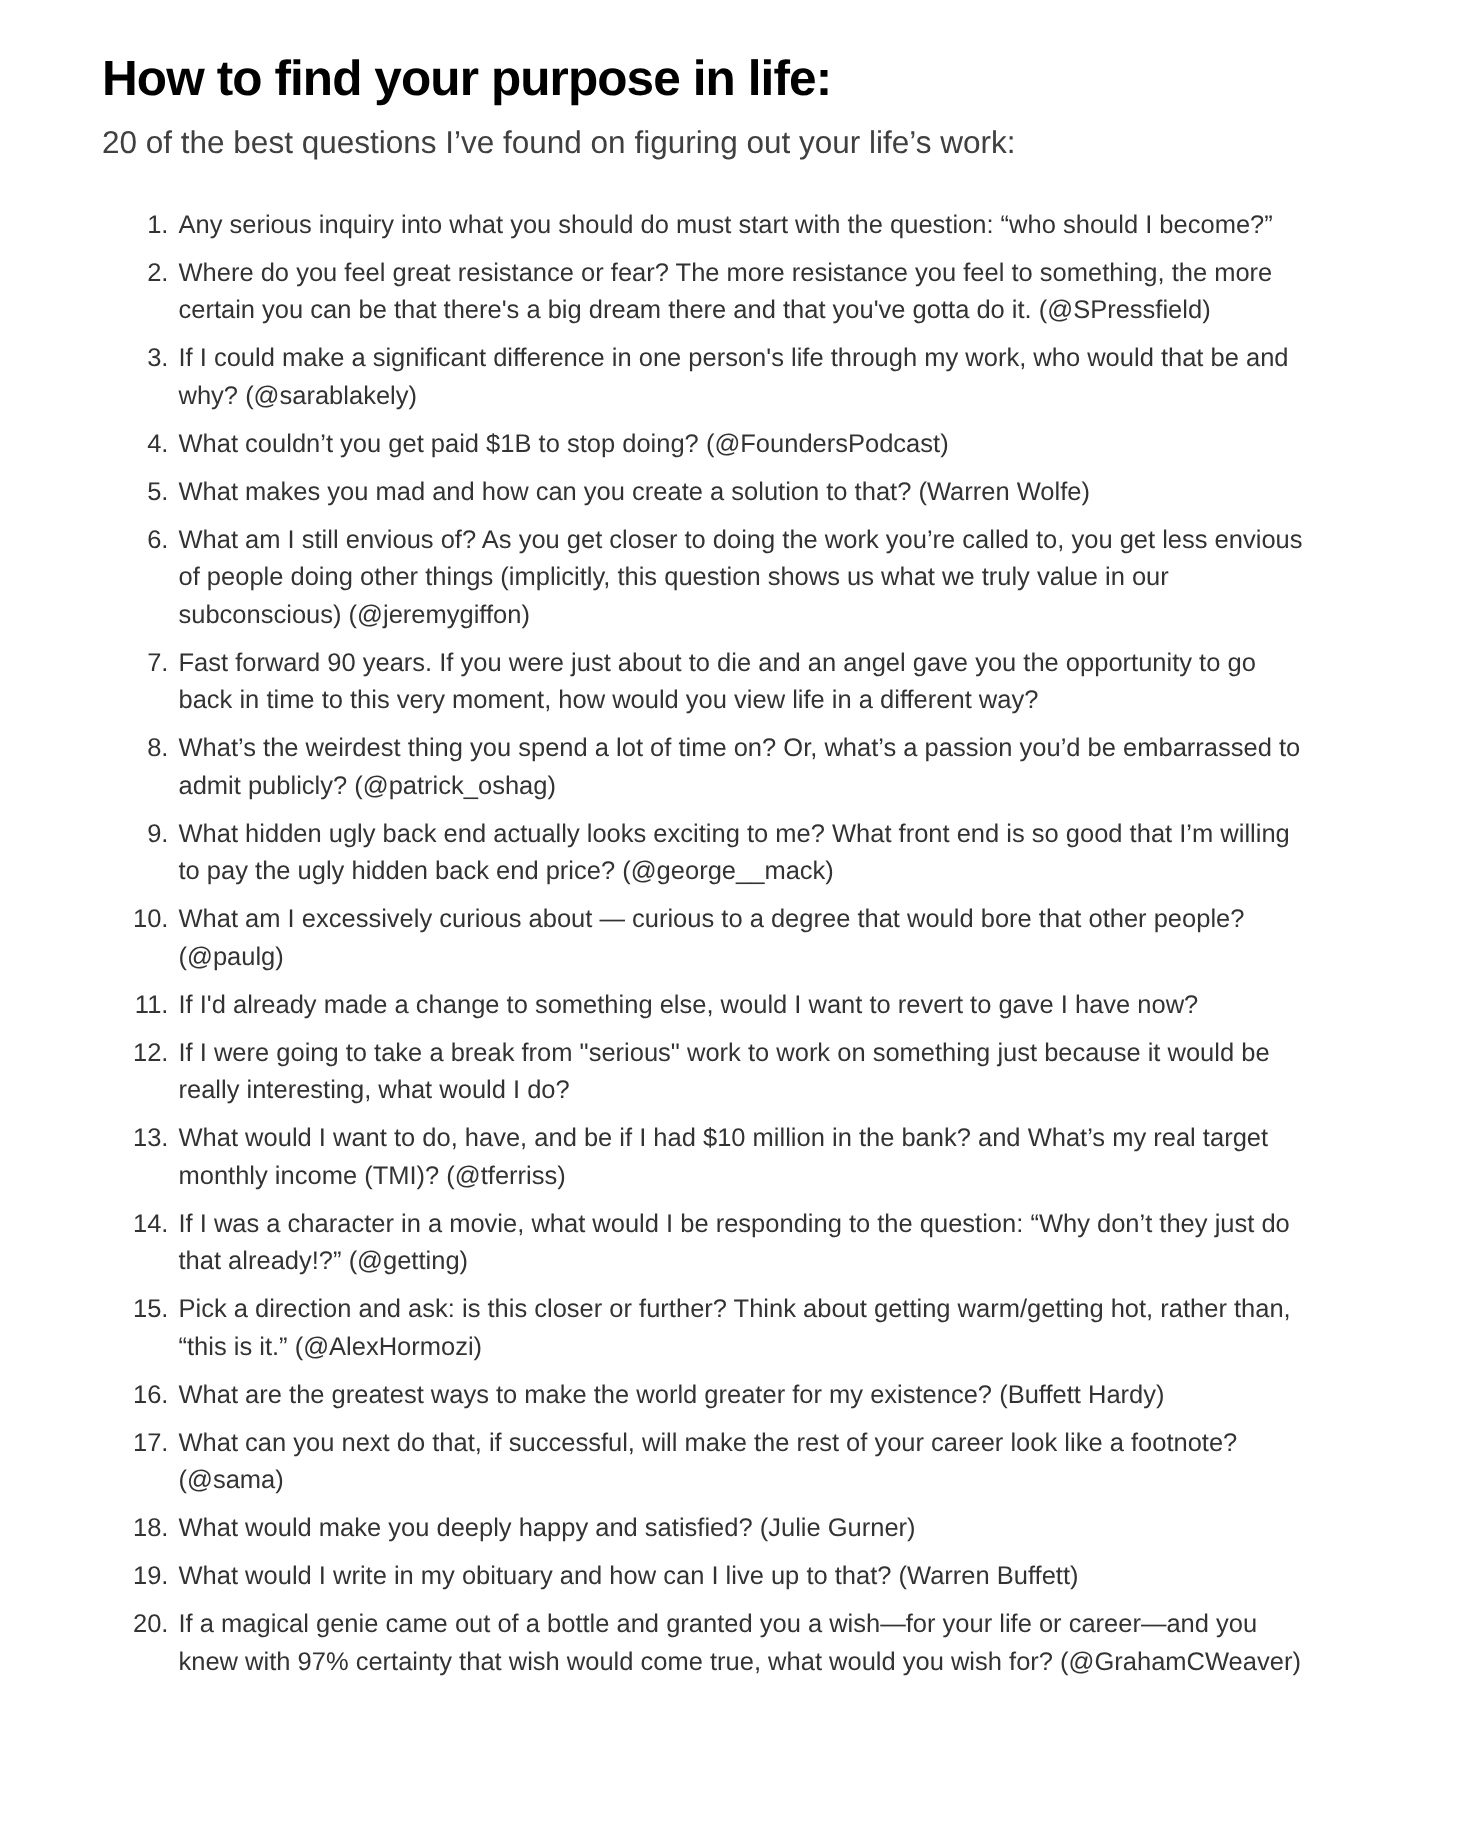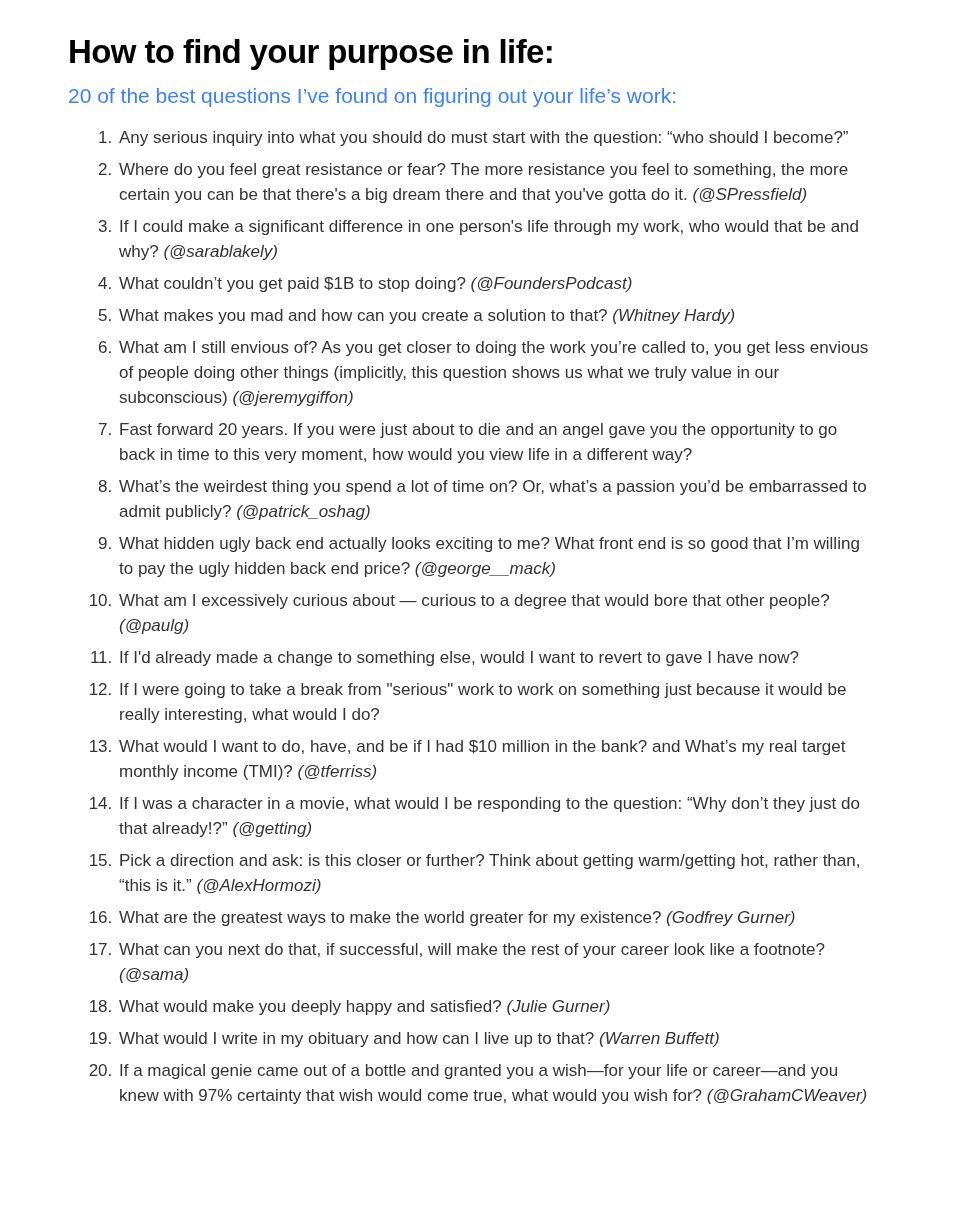--- a/index.html
+++ b/index.html
@@ -28,60 +28,59 @@
     line-height: 40px;
     font-weight: bold;
     letter-spacing: -0.6px;
     color: #000000;
   }
   .subtitle {
     margin: 11px 0 0 0;
     font-size: 21px;
     line-height: 26px;
     font-weight: normal;
-    color: #3b82f6;
+    color: #404040;
   }
   ol.questions {
-    margin: 16px 0 0 0;
+    margin: 28px 0 0 0;
     padding: 0 0 0 49px;
     font-size: 17px;
     line-height: 25px;
     color: #333333;
   }
   ol.questions > li {
     margin: 0 0 7px 0;
     padding-left: 2px;
   }
   .attr {
-    font-style: italic;
     text-align: center;
   }
 </style>
 </head>
 <body>
 
 <div class="page">
   <h1 class="title">How to find your purpose in life:</h1>
   <p class="subtitle">20 of the best questions I’ve found on figuring out your life’s work:</p>
 
   <ol class="questions">
     <li><span>Any serious inquiry into what you should do must start with the question: “who should I become?”</span> <span class="attr"></span></li>
     <li><span>Where do you feel great resistance or fear? The more resistance you feel to something, the more certain you can be that there's a big dream there and that you've gotta do it.</span> <span class="attr">(@SPressfield)</span></li>
     <li><span>If I could make a significant difference in one person's life through my work, who would that be and why?</span> <span class="attr">(@sarablakely)</span></li>
     <li><span>What couldn’t you get paid $1B to stop doing?</span> <span class="attr">(@FoundersPodcast)</span></li>
-    <li><span>What makes you mad and how can you create a solution to that?</span> <span class="attr">(Whitney Hardy)</span></li>
+    <li><span>What makes you mad and how can you create a solution to that?</span> <span class="attr">(Warren Wolfe)</span></li>
     <li><span>What am I still envious of? As you get closer to doing the work you’re called to, you get less envious of people doing other things (implicitly, this question shows us what we truly value in our subconscious)</span> <span class="attr">(@jeremygiffon)</span></li>
-    <li><span>Fast forward 20 years. If you were just about to die and an angel gave you the opportunity to go back in time to this very moment, how would you view life in a different way?</span> <span class="attr"></span></li>
+    <li><span>Fast forward 90 years. If you were just about to die and an angel gave you the opportunity to go back in time to this very moment, how would you view life in a different way?</span> <span class="attr"></span></li>
     <li><span>What’s the weirdest thing you spend a lot of time on? Or, what’s a passion you’d be embarrassed to admit publicly?</span> <span class="attr">(@patrick_oshag)</span></li>
     <li><span>What hidden ugly back end actually looks exciting to me? What front end is so good that I’m willing to pay the ugly hidden back end price?</span> <span class="attr">(@george__mack)</span></li>
     <li><span>What am I excessively curious about — curious to a degree that would bore that other people?</span> <span class="attr">(@paulg)</span></li>
     <li><span>If I'd already made a change to something else, would I want to revert to gave I have now?</span> <span class="attr"></span></li>
     <li><span>If I were going to take a break from "serious" work to work on something just because it would be really interesting, what would I do?</span> <span class="attr"></span></li>
     <li><span>What would I want to do, have, and be if I had $10 million in the bank? and What’s my real target monthly income (TMI)?</span> <span class="attr">(@tferriss)</span></li>
     <li><span>If I was a character in a movie, what would I be responding to the question: “Why don’t they just do that already!?”</span> <span class="attr">(@getting)</span></li>
     <li><span>Pick a direction and ask: is this closer or further? Think about getting warm/getting hot, rather than, “this is it.”</span> <span class="attr">(@AlexHormozi)</span></li>
-    <li><span>What are the greatest ways to make the world greater for my existence?</span> <span class="attr">(Godfrey Gurner)</span></li>
+    <li><span>What are the greatest ways to make the world greater for my existence?</span> <span class="attr">(Buffett Hardy)</span></li>
     <li><span>What can you next do that, if successful, will make the rest of your career look like a footnote?</span> <span class="attr">(@sama)</span></li>
     <li><span>What would make you deeply happy and satisfied?</span> <span class="attr">(Julie Gurner)</span></li>
     <li><span>What would I write in my obituary and how can I live up to that?</span> <span class="attr">(Warren Buffett)</span></li>
     <li><span>If a magical genie came out of a bottle and granted you a wish—for your life or career—and you knew with 97% certainty that wish would come true, what would you wish for?</span> <span class="attr">(@GrahamCWeaver)</span></li>
   </ol>
 </div>
 
 </body></html>

